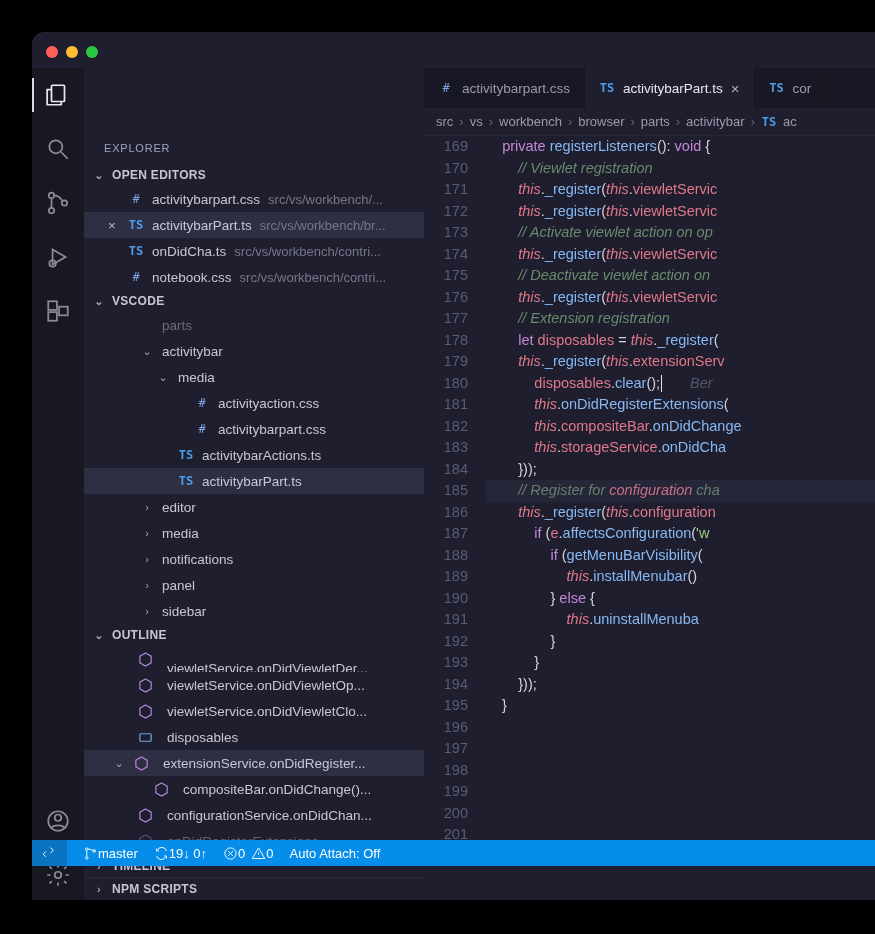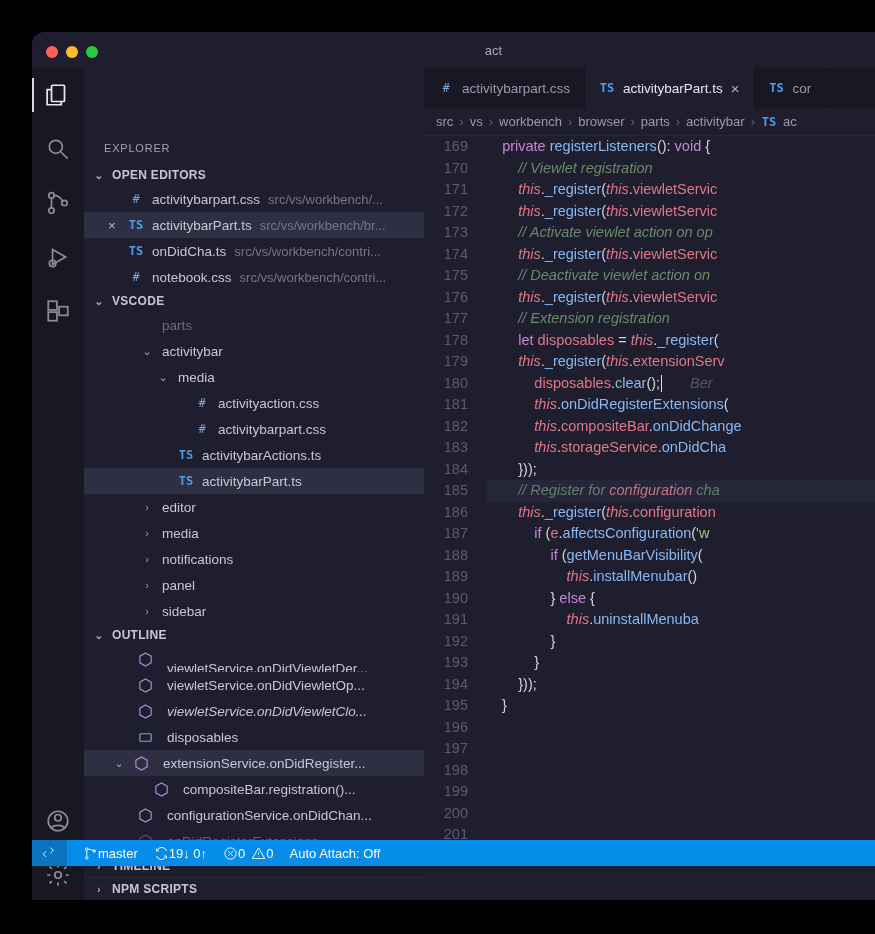--- a/index.html
+++ b/index.html
@@ -53,21 +53,20 @@
 </head>
 <body>
 
 <div class="window">
   <div style="display:flex;align-items:center;">
     <div class="traffic">
       <span style="background:#ff5f57"></span>
       <span style="background:#febc2e"></span>
       <span style="background:#28c840"></span>
     </div>
-    <div class="titlebar" style="flex:1;">act</div>
   </div>
 
   <div class="main">
 
     <div class="activitybar">
       <div class="act-item active">
           <svg viewBox="0 0 24 24">
             <rect x="6" y="3" width="12" height="15" rx="1"></rect>
             <path d="M6 7 H2 V21 H15 V18"></path>
           </svg>
@@ -240,21 +239,21 @@
               <path d="M8 1 L14 4.5 V11.5 L8 15 L2 11.5 V4.5 Z" fill="none" stroke="#b085d6" stroke-width="1.3"></path>
             </svg>
             <span style="margin-left:6px;overflow:hidden;text-overflow:ellipsis;">viewletService.onDidViewletOp...</span>
           </div>
           <div class="outline-row">
             <span class="indent" style="width:4px"></span>
             <span class="chev"></span>
             <svg viewBox="0 0 16 16">
               <path d="M8 1 L14 4.5 V11.5 L8 15 L2 11.5 V4.5 Z" fill="none" stroke="#b085d6" stroke-width="1.3"></path>
             </svg>
-            <span style="margin-left:6px;overflow:hidden;text-overflow:ellipsis;font-style:italic;">viewletService.onDidViewletClo...</span>
+            <span style="margin-left:6px;overflow:hidden;text-overflow:ellipsis;">viewletService.onDidViewletClo...</span>
           </div>
           <div class="outline-row">
             <span class="indent" style="width:4px"></span>
             <span class="chev"></span>
             <svg viewBox="0 0 16 16">
               <rect x="2" y="4" width="12" height="8" rx="1" fill="none" stroke="#6fa8dc" stroke-width="1.3"></rect>
             </svg>
             <span style="margin-left:6px;overflow:hidden;text-overflow:ellipsis;">disposables</span>
           </div>
           <div class="outline-row active">
@@ -264,21 +263,21 @@
               <path d="M8 1 L14 4.5 V11.5 L8 15 L2 11.5 V4.5 Z" fill="none" stroke="#b085d6" stroke-width="1.3"></path>
             </svg>
             <span style="margin-left:6px;overflow:hidden;text-overflow:ellipsis;">extensionService.onDidRegister...</span>
           </div>
           <div class="outline-row">
             <span class="indent" style="width:20px"></span>
             <span class="chev"></span>
             <svg viewBox="0 0 16 16">
               <path d="M8 1 L14 4.5 V11.5 L8 15 L2 11.5 V4.5 Z" fill="none" stroke="#b085d6" stroke-width="1.3"></path>
             </svg>
-            <span style="margin-left:6px;overflow:hidden;text-overflow:ellipsis;">compositeBar.registration()...</span>
+            <span style="margin-left:6px;overflow:hidden;text-overflow:ellipsis;">compositeBar.onDidChange()...</span>
           </div>
           <div class="outline-row">
             <span class="indent" style="width:4px"></span>
             <span class="chev"></span>
             <svg viewBox="0 0 16 16">
               <path d="M8 1 L14 4.5 V11.5 L8 15 L2 11.5 V4.5 Z" fill="none" stroke="#b085d6" stroke-width="1.3"></path>
             </svg>
             <span style="margin-left:6px;overflow:hidden;text-overflow:ellipsis;">configurationService.onDidChan...</span>
           </div>
           <div class="outline-row" style="opacity: 0.4;">

